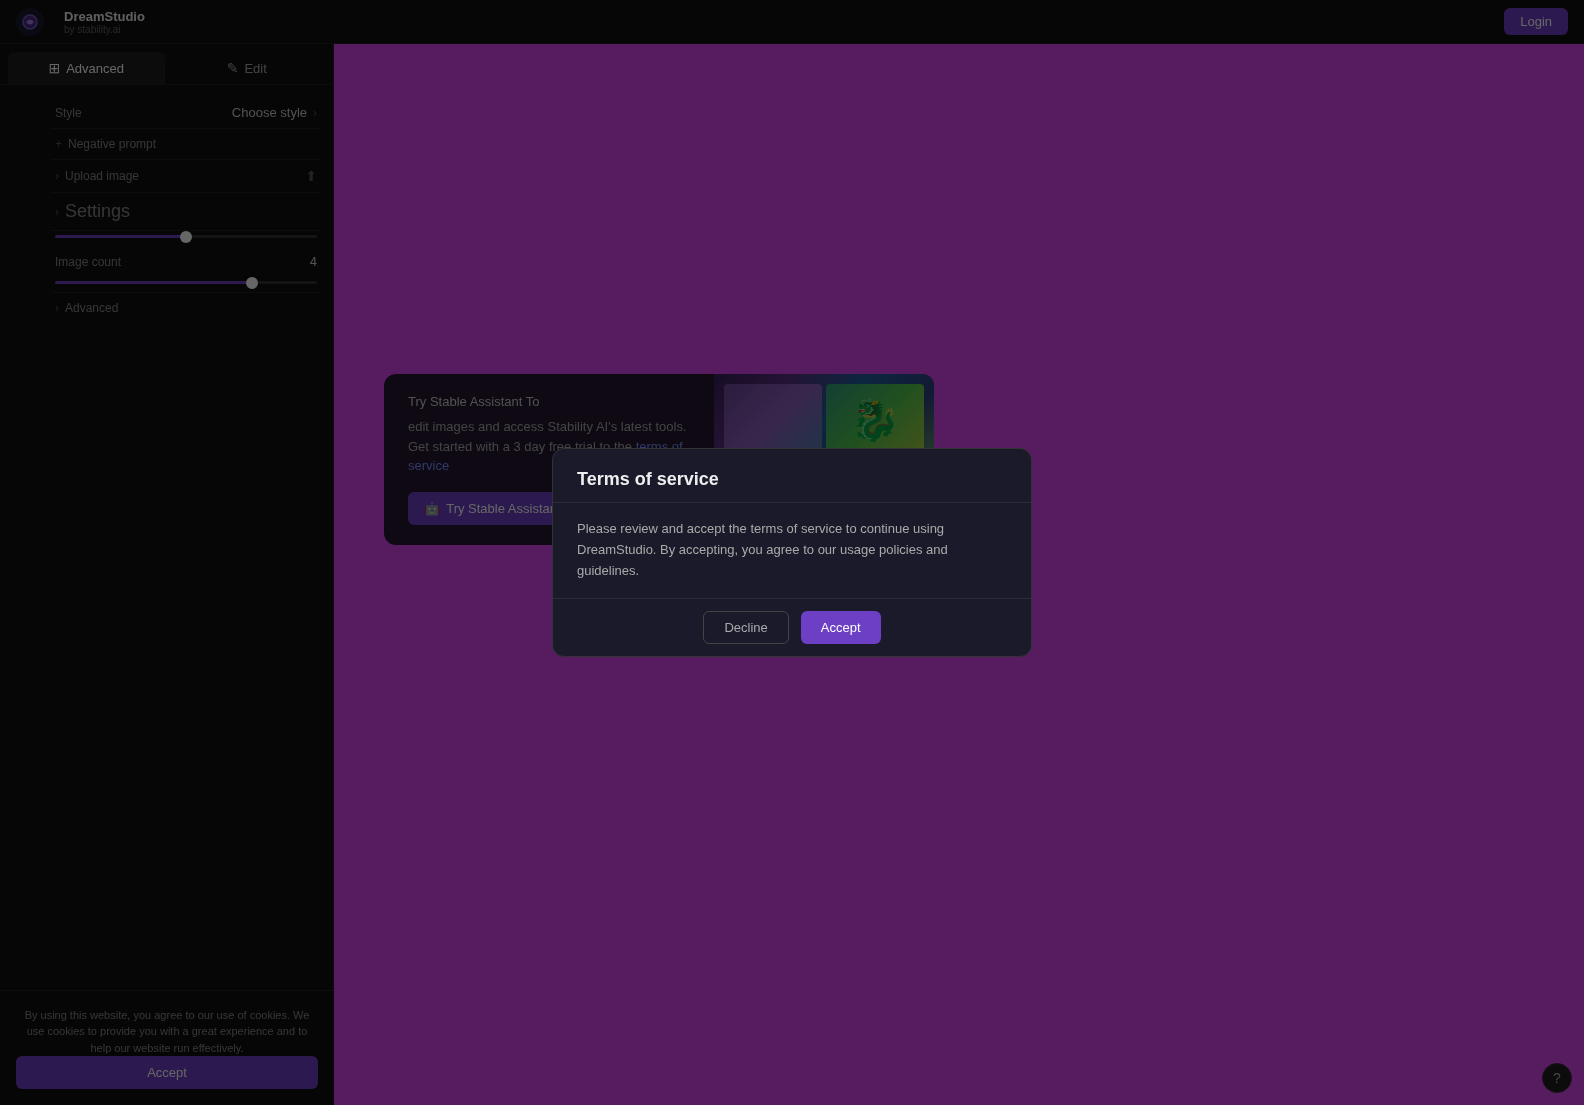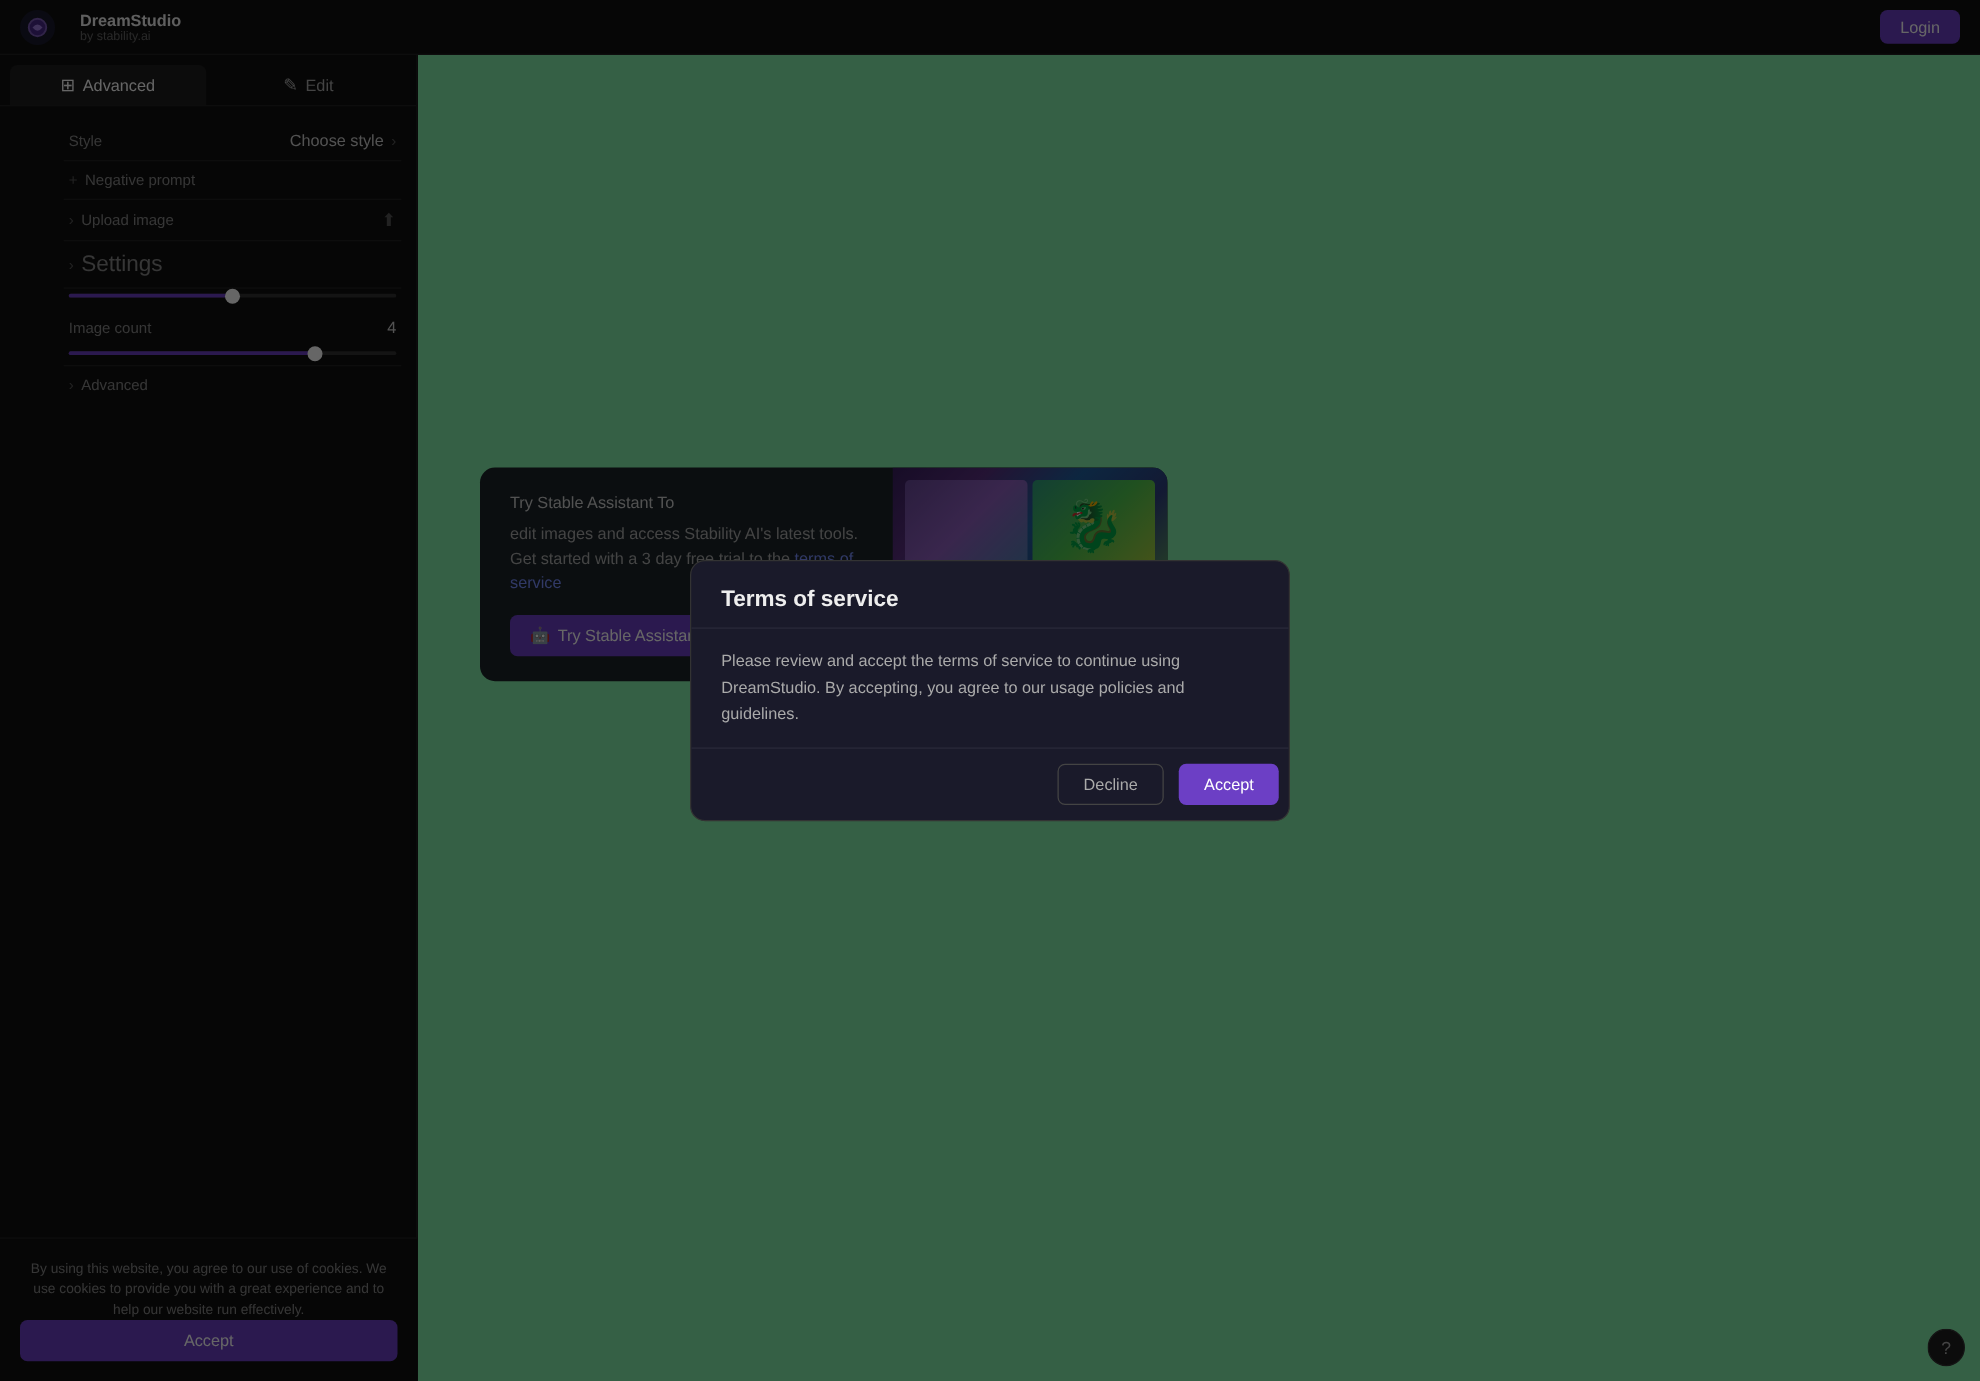--- a/index.html
+++ b/index.html
@@ -229,21 +229,21 @@
       padding: 2px 8px;
       font-size: 12px;
       color: #ccc;
     }
 
     
     .main-content {
       margin-left: 334px;
       margin-top: 44px;
       height: calc(100vh - 44px);
-      background: #86efac;
+      background: #d946ef;
       position: relative;
     }
 
     
     .cookie-banner {
       position: fixed;
       bottom: 0; left: 0;
       width: 334px;
       background: #111;
       padding: 16px;
@@ -370,21 +370,21 @@
       flex: 1;
       font-size: 13px;
       color: #aaa;
       line-height: 1.6;
     }
     .modal-body::-webkit-scrollbar { width: 4px; }
     .modal-body::-webkit-scrollbar-track { background: #1a1a2a; }
     .modal-body::-webkit-scrollbar-thumb { background: #444; }
     .modal-footer {
       display: flex;
-      justify-content: flex-end;
+      justify-content: center;
       gap: 12px;
       padding: 12px 8px;
       border-top: 1px solid #2a2a3a;
     }
     .decline-btn {
       background: transparent;
       border: 1px solid #444;
       border-radius: 6px;
       padding: 8px 20px;
       color: #aaa;

